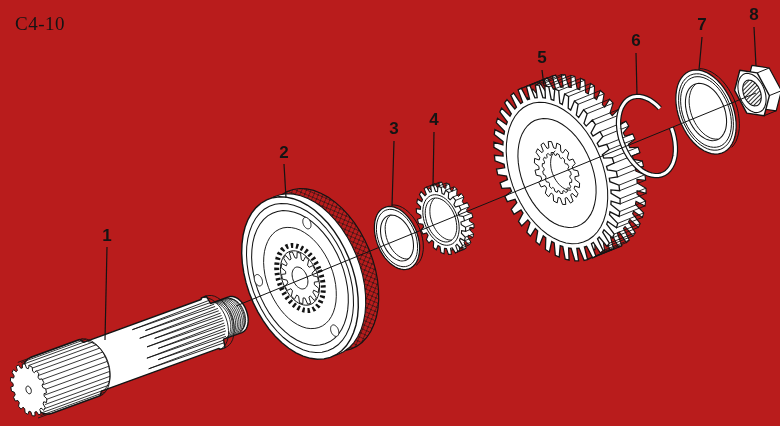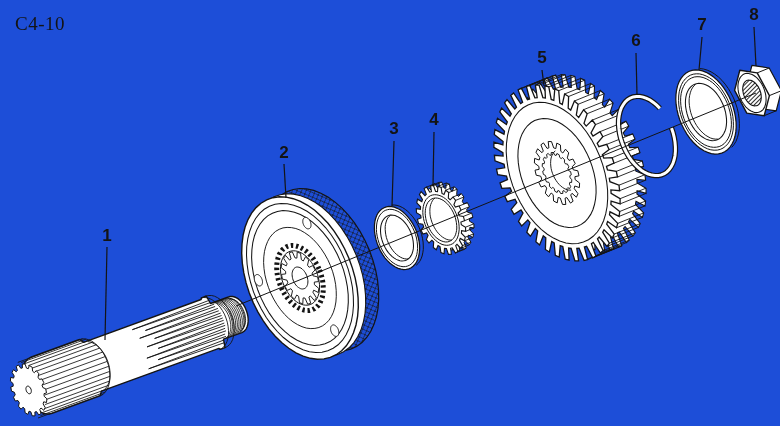--- a/index.html
+++ b/index.html
@@ -1,16 +1,16 @@
 <!DOCTYPE html>
 <html><head>
 <meta charset="utf-8">
 <style>
   html,body{margin:0;padding:0;background:#fcfcfc;}
-  .stage{position:relative;width:780px;height:426px;background:#1d4ed8;overflow:hidden;}
+  .stage{position:relative;width:780px;height:426px;background:#b91c1c;overflow:hidden;}
   svg{display:block;}
   .dtitle{font-family:"Liberation Serif",serif;font-size:19px;fill:#141414;letter-spacing:0.5px;}
   .plabel{font-family:"Liberation Sans",sans-serif;font-weight:700;font-size:17px;fill:#141414;}
 </style>
 </head>
 <body>
 
 <div class="stage">
   <svg id="diagram" width="780" height="426" viewBox="0 0 780 426">
     <defs>

